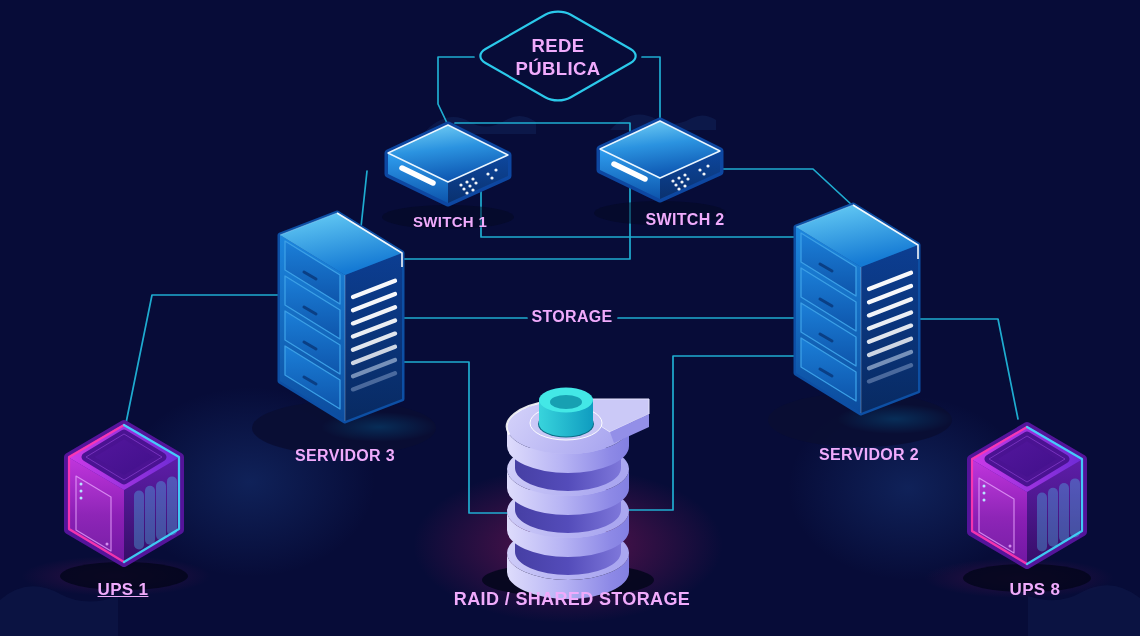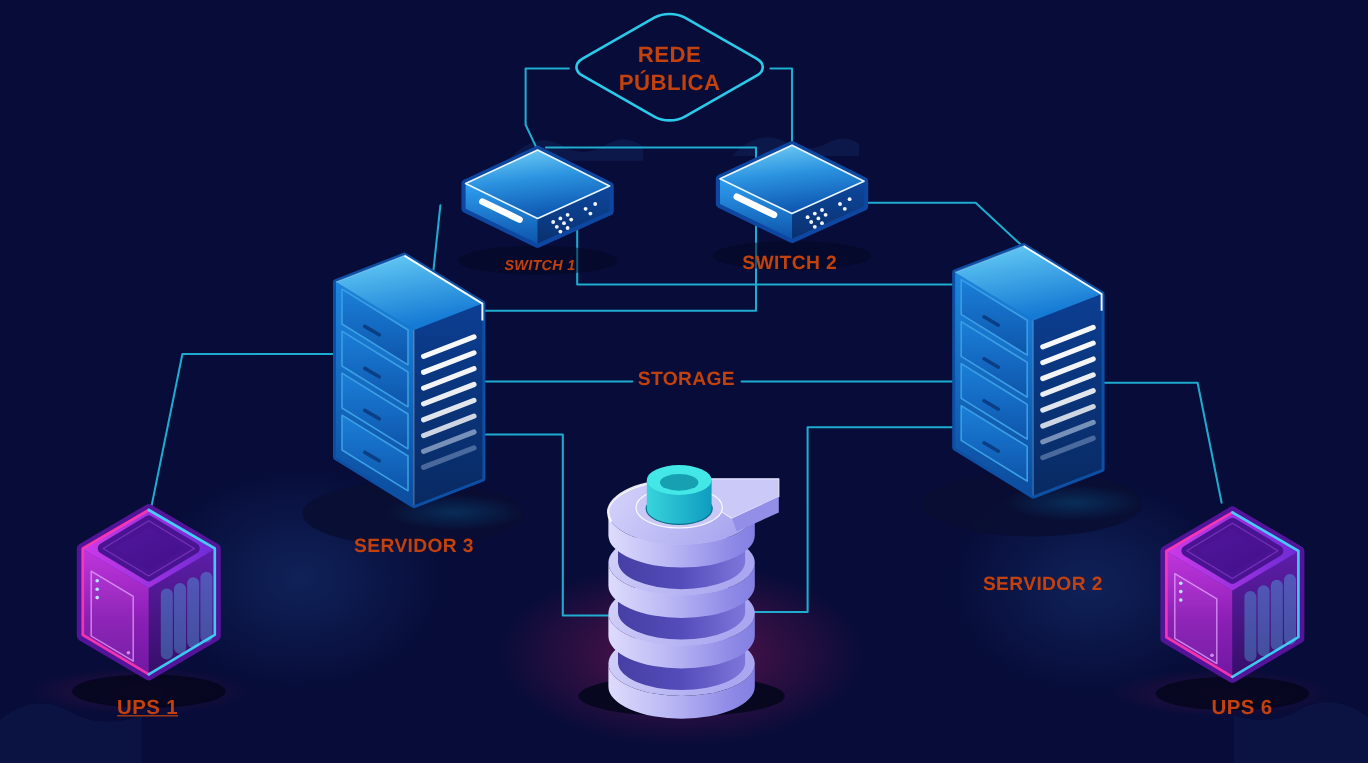--- a/index.html
+++ b/index.html
@@ -3,21 +3,21 @@
 <meta charset="utf-8">
 <style>
   html,body{margin:0;padding:0;background:#070c38;}
   .stage{
     position:relative;width:1140px;height:636px;overflow:hidden;
     background:#070c38;font-family:"Liberation Sans",sans-serif;
   }
   .stage svg{position:absolute;left:0;top:0;}
   .lbl{
     position:absolute;transform:translate(-50%,-50%);
-    color:#c2410c;font-weight:700;white-space:nowrap;text-align:center;
+    color:#f0abfc;font-weight:700;white-space:nowrap;text-align:center;
     letter-spacing:.02em;font-family:"Liberation Sans",sans-serif;
   }
 </style>
 </head>
 <body>
 
 <div class="stage">
 <svg width="1140" height="636" viewBox="0 0 1140 636">
   <defs>
     <linearGradient id="swTop" x1="0" y1="0" x2="0.25" y2="1">
@@ -265,20 +265,21 @@
       </g>
   <g>
         <use href="#upsShape" transform="translate(1027,426)"></use>
       </g>
 </svg>
 
   <div class="lbl" style="left:558px;top:57px;font-size:18.5px;line-height:23px;">
     <div>REDE</div>
     <div>PÚBLICA</div>
   </div>
-  <div class="lbl" style="left:450px;top:221px;font-size:12px;font-style:italic;">SWITCH 1</div>
-  <div class="lbl" style="left:658px;top:220px;font-size:16px;">SWITCH 2</div>
+  <div class="lbl" style="left:450px;top:221px;font-size:15px;">SWITCH 1</div>
+  <div class="lbl" style="left:685px;top:220px;font-size:16px;">SWITCH 2</div>
   <div class="lbl" style="left:345px;top:456px;font-size:16px;">SERVIDOR 3</div>
-  <div class="lbl" style="left:869px;top:455px;font-size:16px;margin-top:33px;">SERVIDOR 2</div>
+  <div class="lbl" style="left:869px;top:455px;font-size:16px;">SERVIDOR 2</div>
   <div class="lbl" style="left:572px;top:317px;font-size:16px;">STORAGE</div>
+  <div class="lbl" style="left:572px;top:599px;font-size:18px;">RAID / SHARED STORAGE</div>
   <div class="lbl" style="left:123px;top:590px;font-size:17px;text-decoration:underline;">UPS 1</div>
-  <div class="lbl" style="left:1035px;top:590px;font-size:17px;">UPS 6</div>
+  <div class="lbl" style="left:1035px;top:590px;font-size:17px;">UPS 8</div>
 </div>
 
 </body></html>

